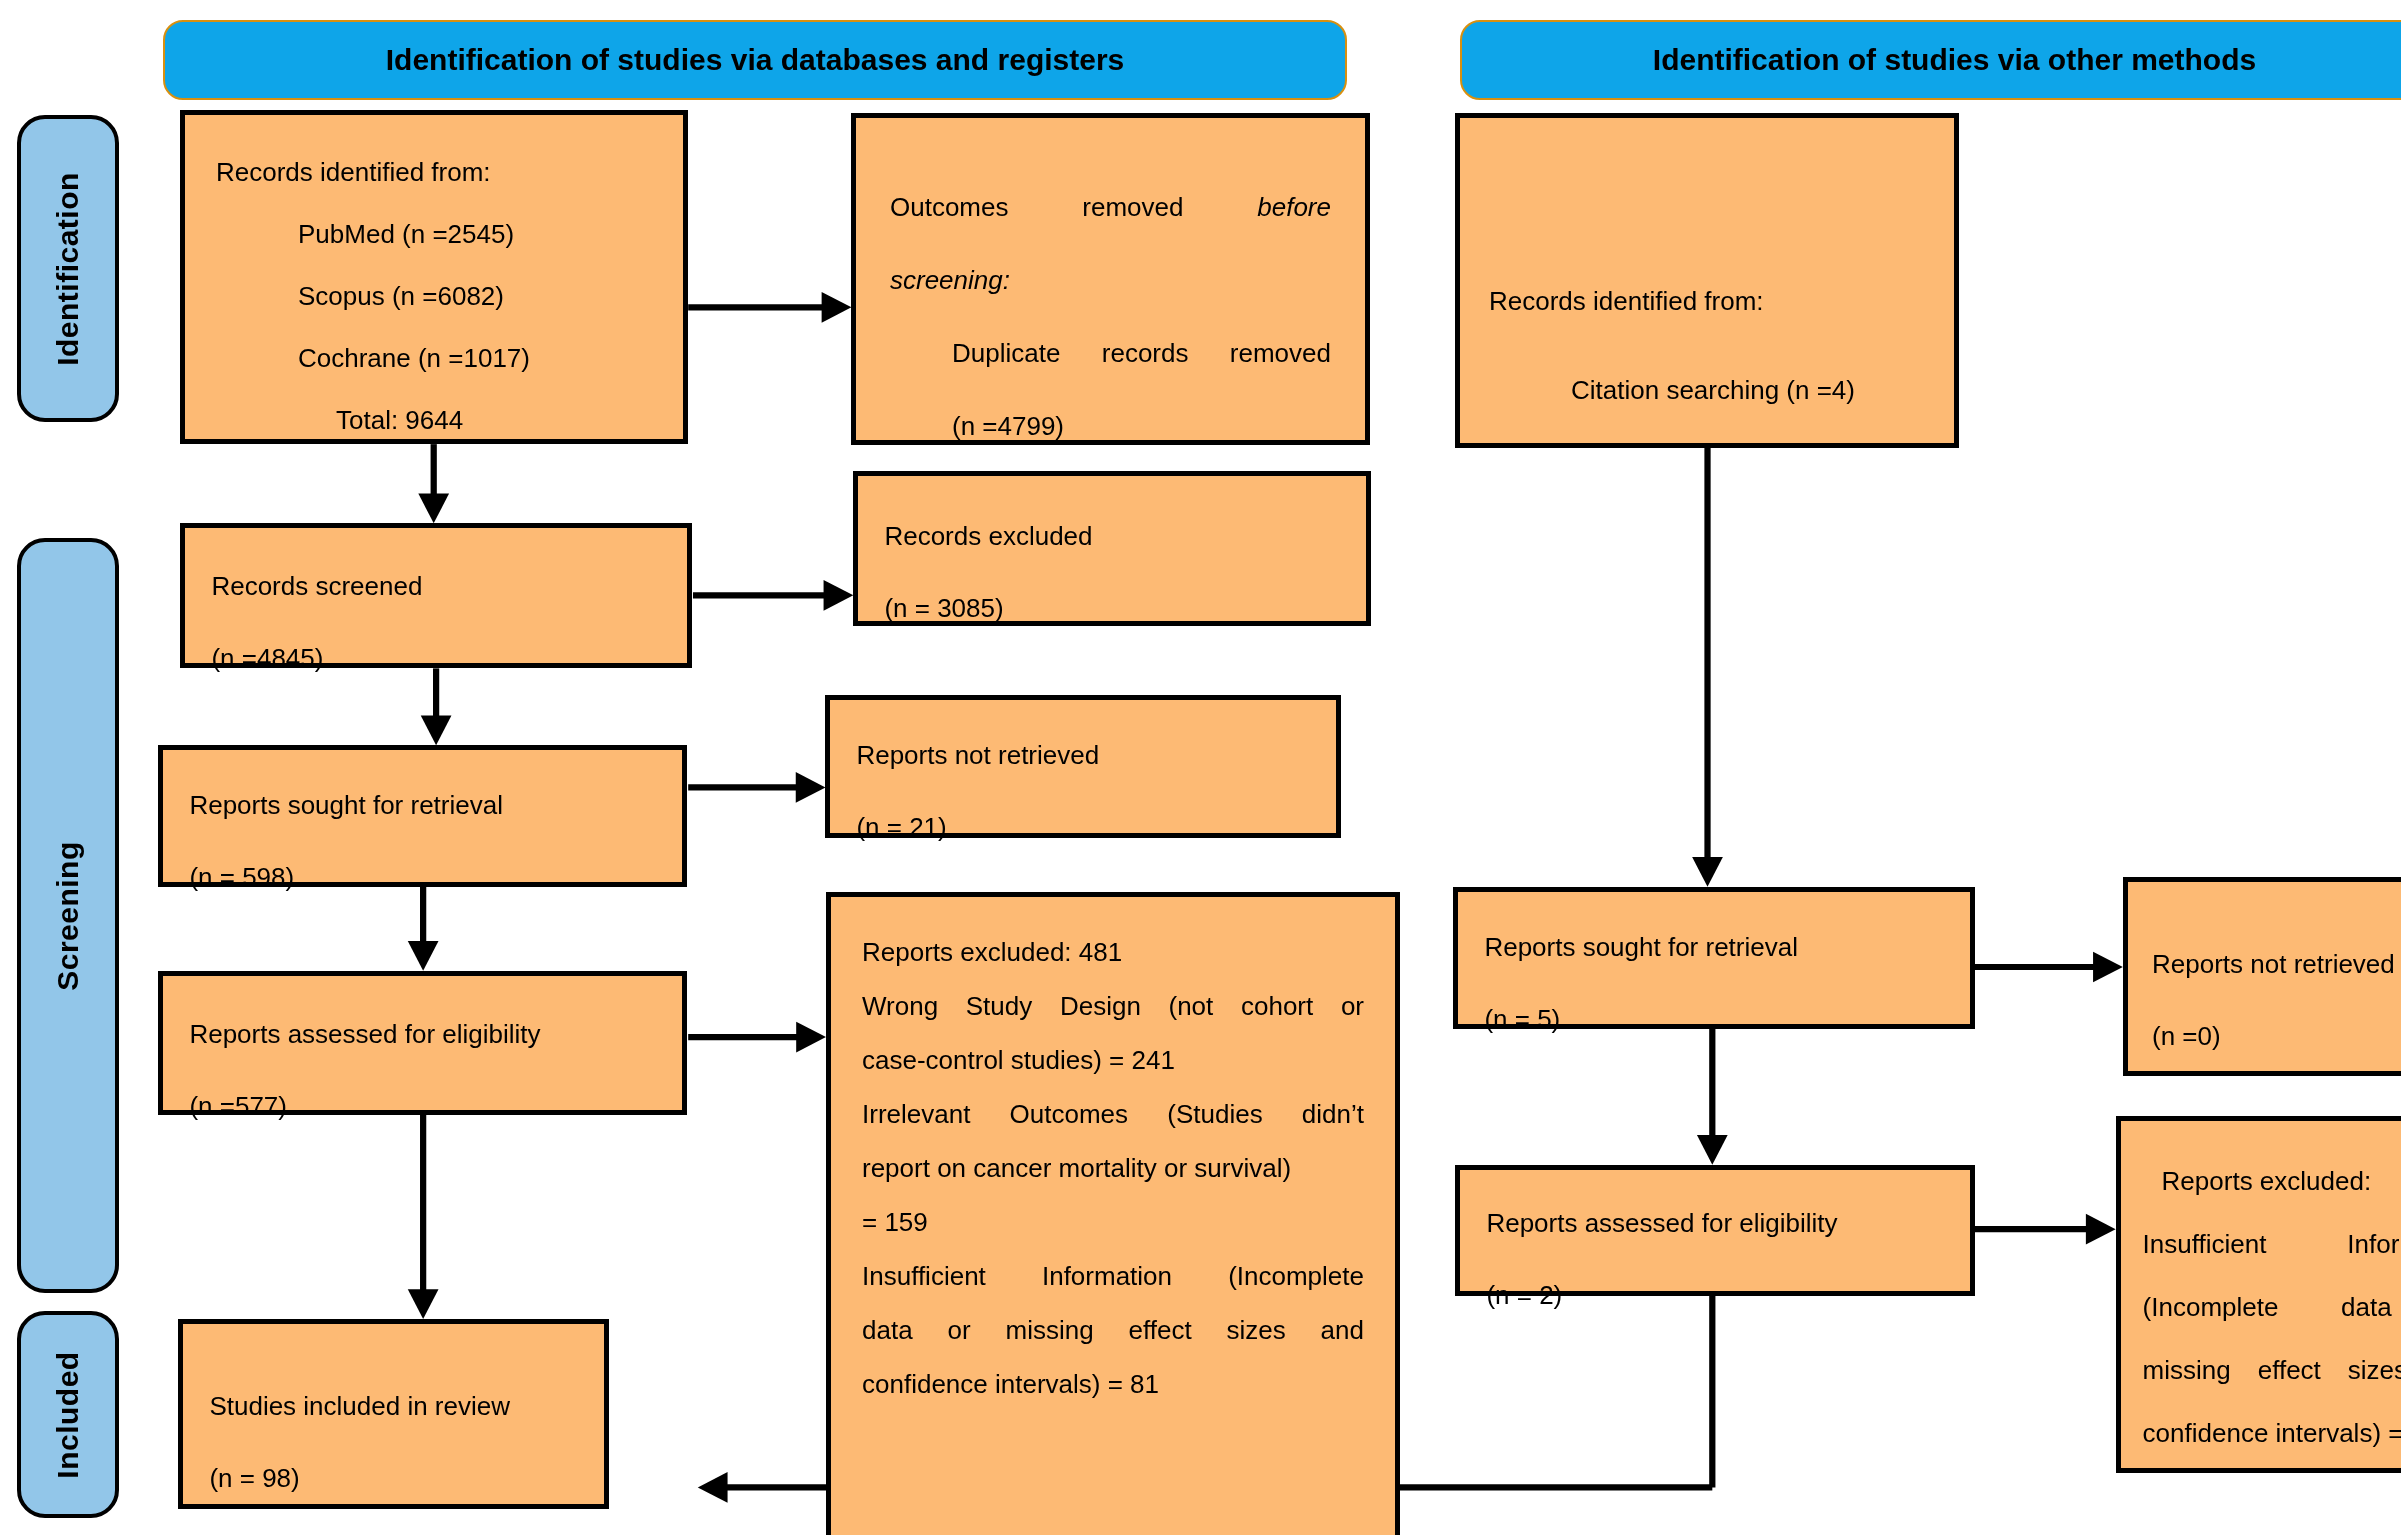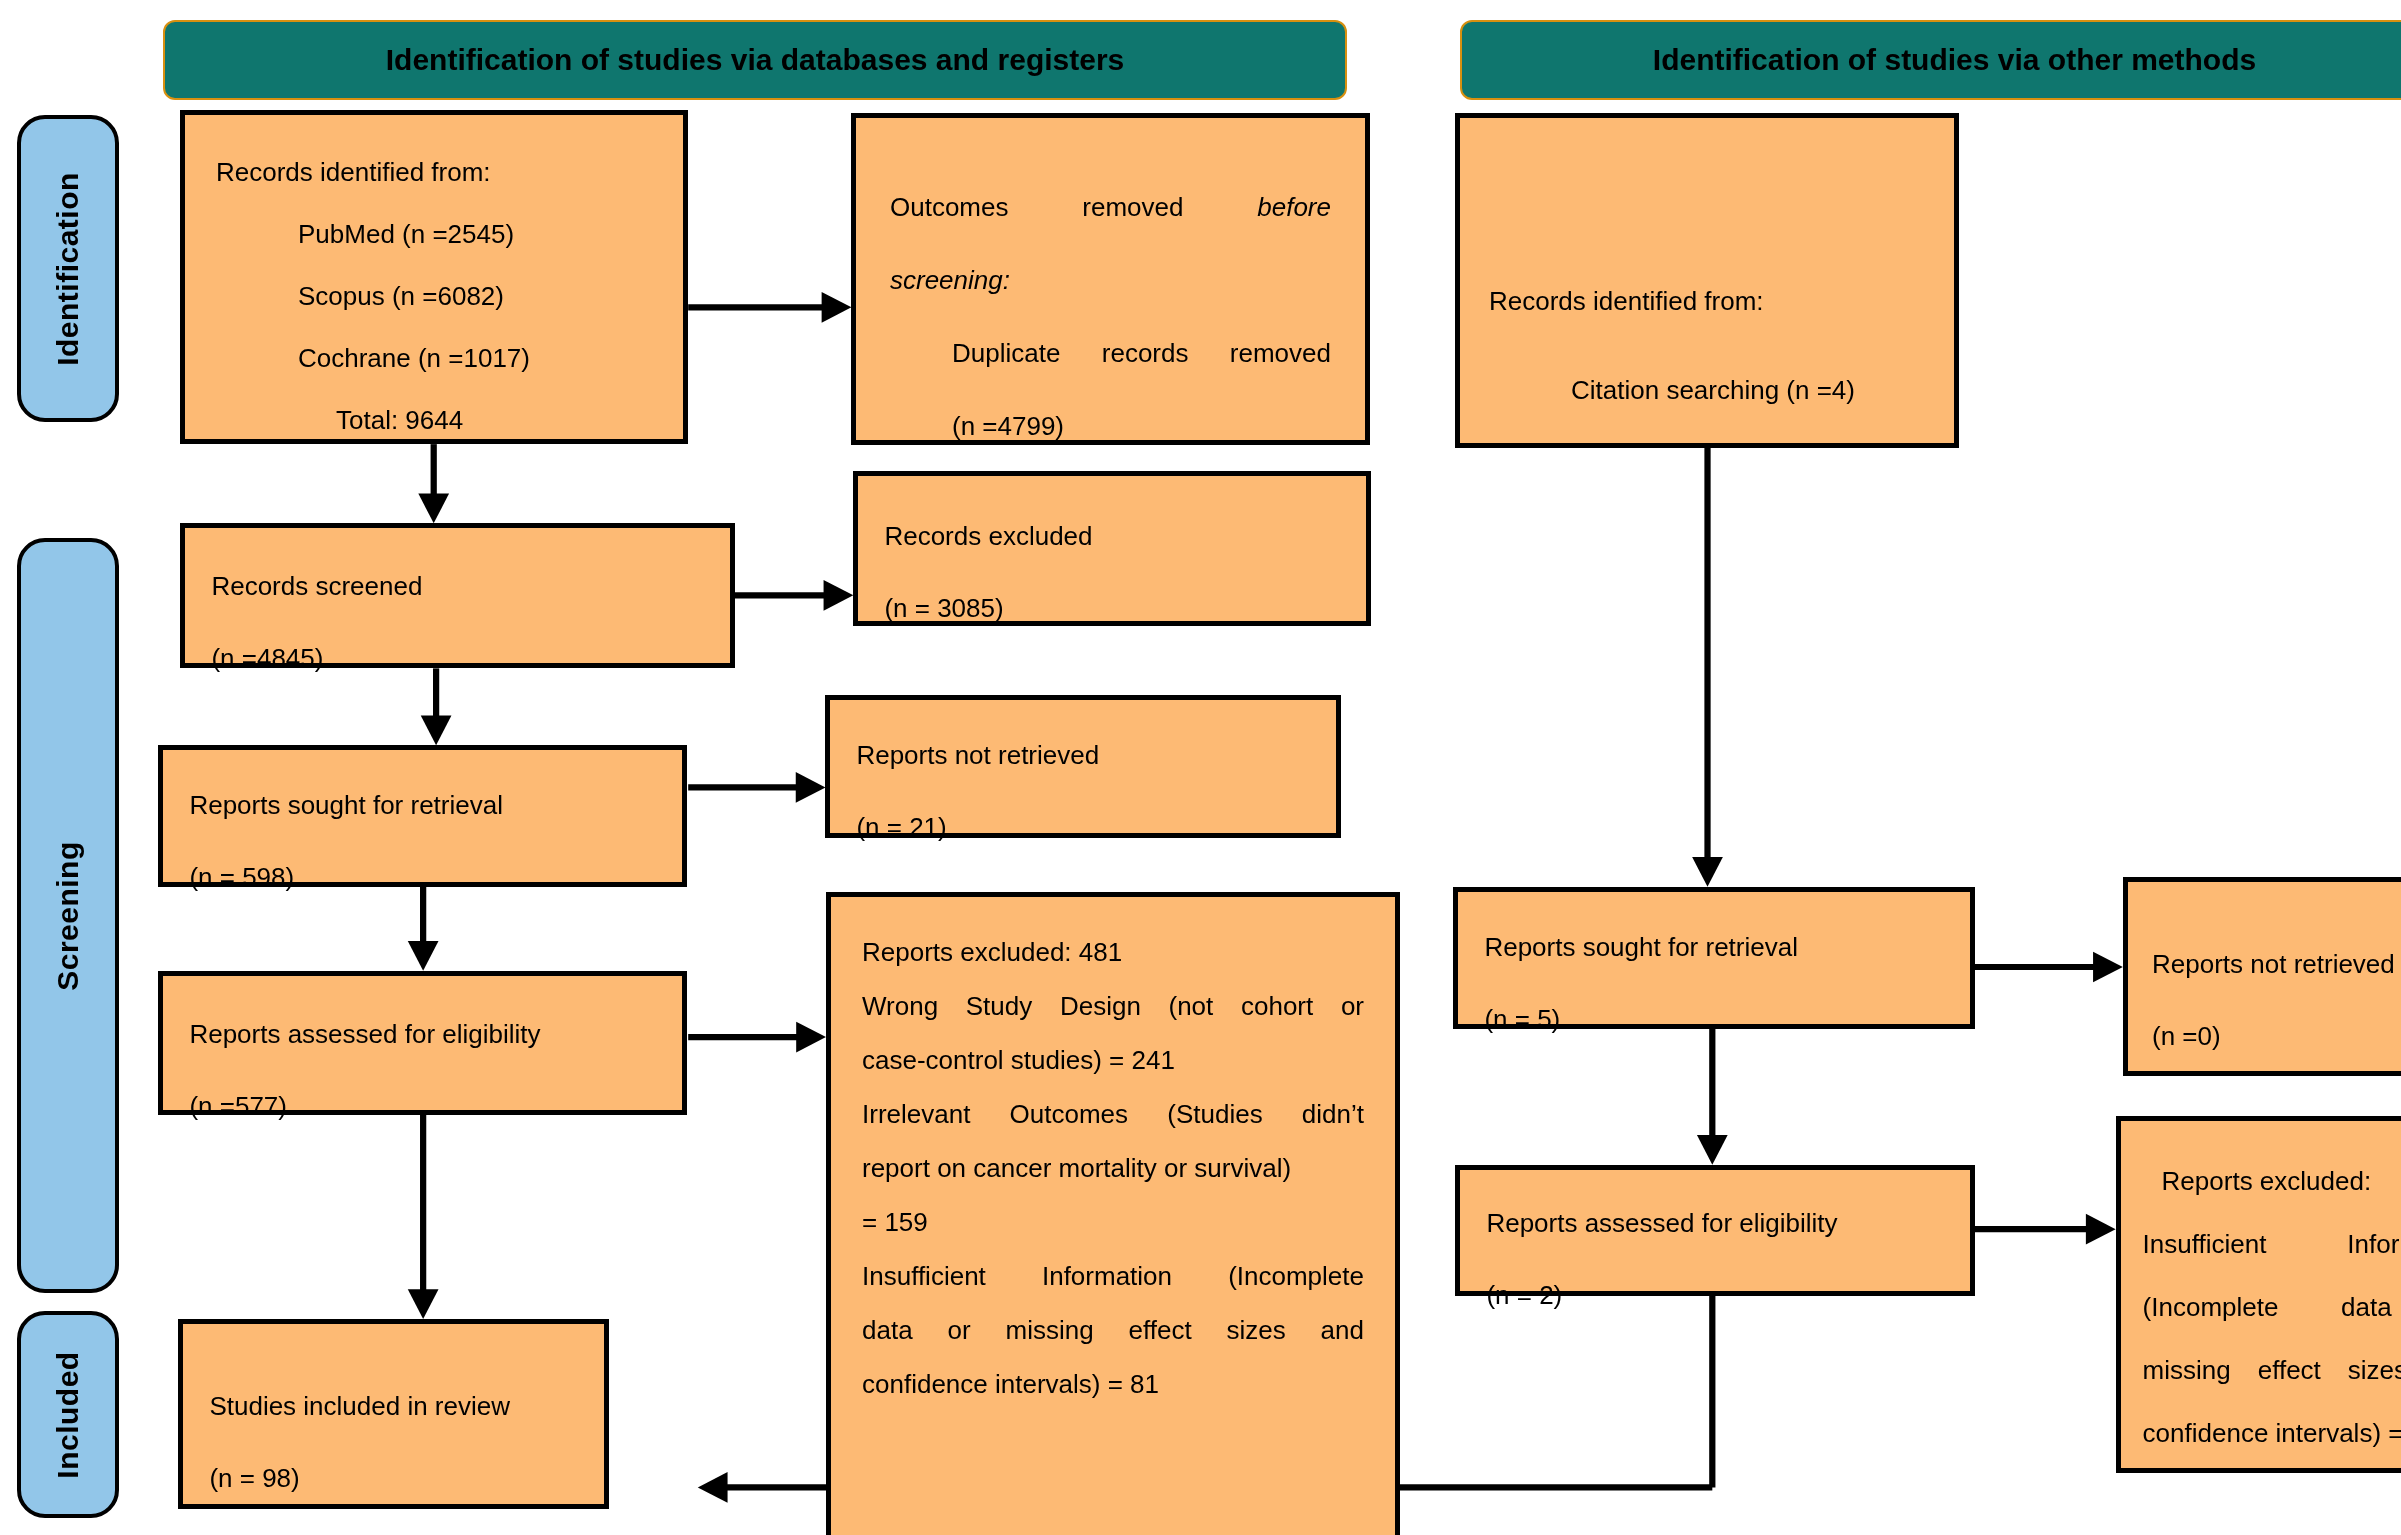--- a/index.html
+++ b/index.html
@@ -1,20 +1,20 @@
 <!DOCTYPE html>
 <html style="font-size:7.7px"><head>
 <meta charset="utf-8">
 <style>
   html,body{margin:0;padding:0;background:#ffffff;}
   body{width:2521px;height:1535px;font-family:"Liberation Sans",sans-serif;color:#000;}
   #canvas{position:relative;width:2521px;height:1535px;background:#ffffff;overflow:hidden;}
   svg.connectors{position:absolute;left:0;top:0;z-index:1;}
   .hdr{position:absolute;z-index:2;display:flex;align-items:center;justify-content:center;
-       background:#0f766e;border:2.9px solid #D89010;border-radius:12px;
+       background:#0ea5e9;border:2.9px solid #D89010;border-radius:20px;
        font-weight:bold;font-size:30px;text-align:center;box-sizing:border-box;}
   .side{position:absolute;z-index:2;display:flex;align-items:center;justify-content:center;
         background:#92C6E9;border:4.8px solid #000;border-radius:28px;box-sizing:border-box;}
   .side span{transform:rotate(-90deg);white-space:nowrap;font-weight:bold;font-size:30px;letter-spacing:0.5px;}
   .box{position:absolute;z-index:2;background:#fdba74;border:5.3px solid #000;box-sizing:border-box;
        font-size:26px;line-height:1;}
   .ln{white-space:nowrap;}
   .jl{white-space:normal;text-align:justify;text-align-last:justify;}
   .it{font-style:italic;}
   .fxj{display:flex;justify-content:space-between;}
@@ -109,21 +109,21 @@
     <div class="ln fxj">
       <span>Outcomes</span>
       <span>removed</span>
       <span class="it">before</span>
     </div>
     <div class="ln it">screening:</div>
     <div class="ln jl ind130">Duplicate records removed</div>
     <div class="ln ind130">(n =4799)</div>
   </div>
 
-  <div class="box b-2l" style="left:180px;top:523px;width:555px;height:145px;padding:21.6px 24px 0 26.4px;">
+  <div class="box b-2l" style="left:180px;top:523px;width:512px;height:145px;padding:21.6px 24px 0 26.4px;">
     <div class="ln">Records screened</div>
     <div class="ln">(n =4845)</div>
   </div>
 
   <div class="box b-2l" style="left:853px;top:471px;width:518px;height:155px;padding:24px 24px 0 26.4px;">
     <div class="ln">Records excluded</div>
     <div class="ln">(n = 3085)</div>
   </div>
 
   <div class="box b-2l" style="left:158px;top:745px;width:529px;height:142px;padding:19px 19px 0 26.4px;">

